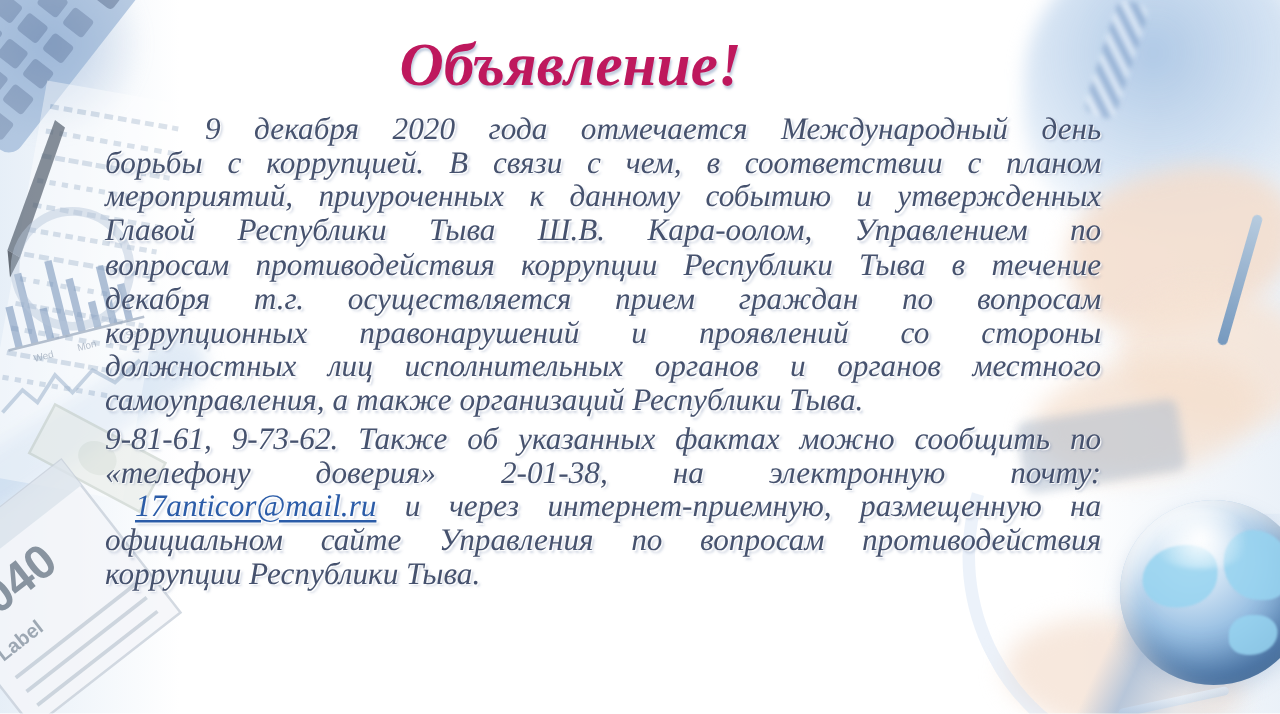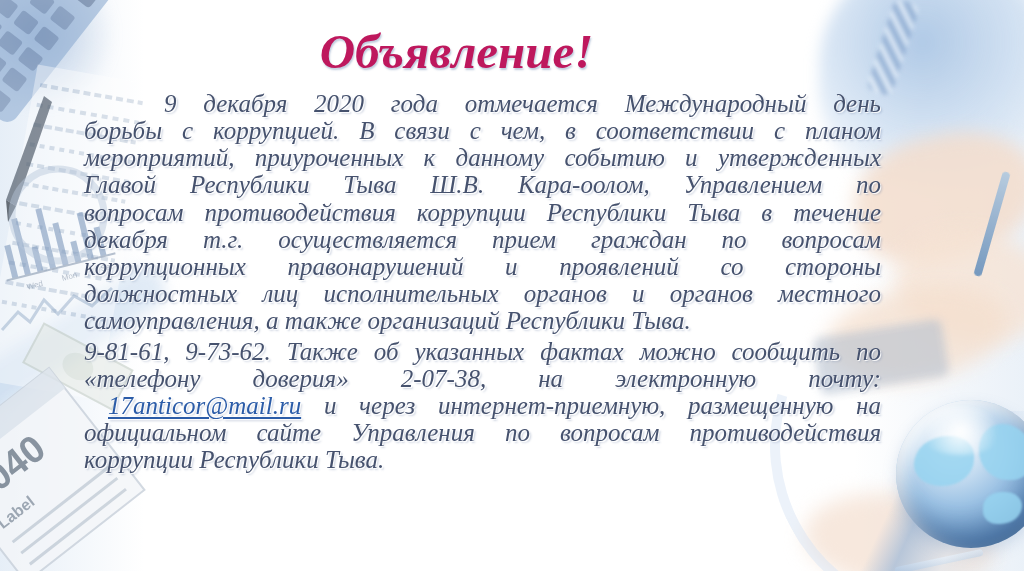--- a/index.html
+++ b/index.html
@@ -187,20 +187,20 @@
       <div class="line">Главой Республики Тыва Ш.В. Кара-оолом, Управлением по</div>
       <div class="line">вопросам противодействия коррупции Республики Тыва в течение</div>
       <div class="line">декабря т.г. осуществляется прием граждан по вопросам</div>
       <div class="line">коррупционных правонарушений и проявлений со стороны</div>
       <div class="line">должностных лиц исполнительных органов и органов местного</div>
       <div class="line last">самоуправления, а также организаций Республики Тыва.</div>
     </div>
 
     <div class="para para2">
       <div class="line">9-81-61, 9-73-62. Также об указанных фактах можно сообщить по</div>
-      <div class="line">«телефону доверия» 2-07-38, на электронную почту:</div>
+      <div class="line">«телефону доверия» 2-01-38, на электронную почту:</div>
       <div class="line"><a class="email-link">17anticor@mail.ru</a><span> и через интернет-приемную, размещенную на</span></div>
       <div class="line">официальном сайте Управления по вопросам противодействия</div>
       <div class="line last">коррупции Республики Тыва.</div>
     </div>
   </div>
 
 </div>
 
 </body></html>

